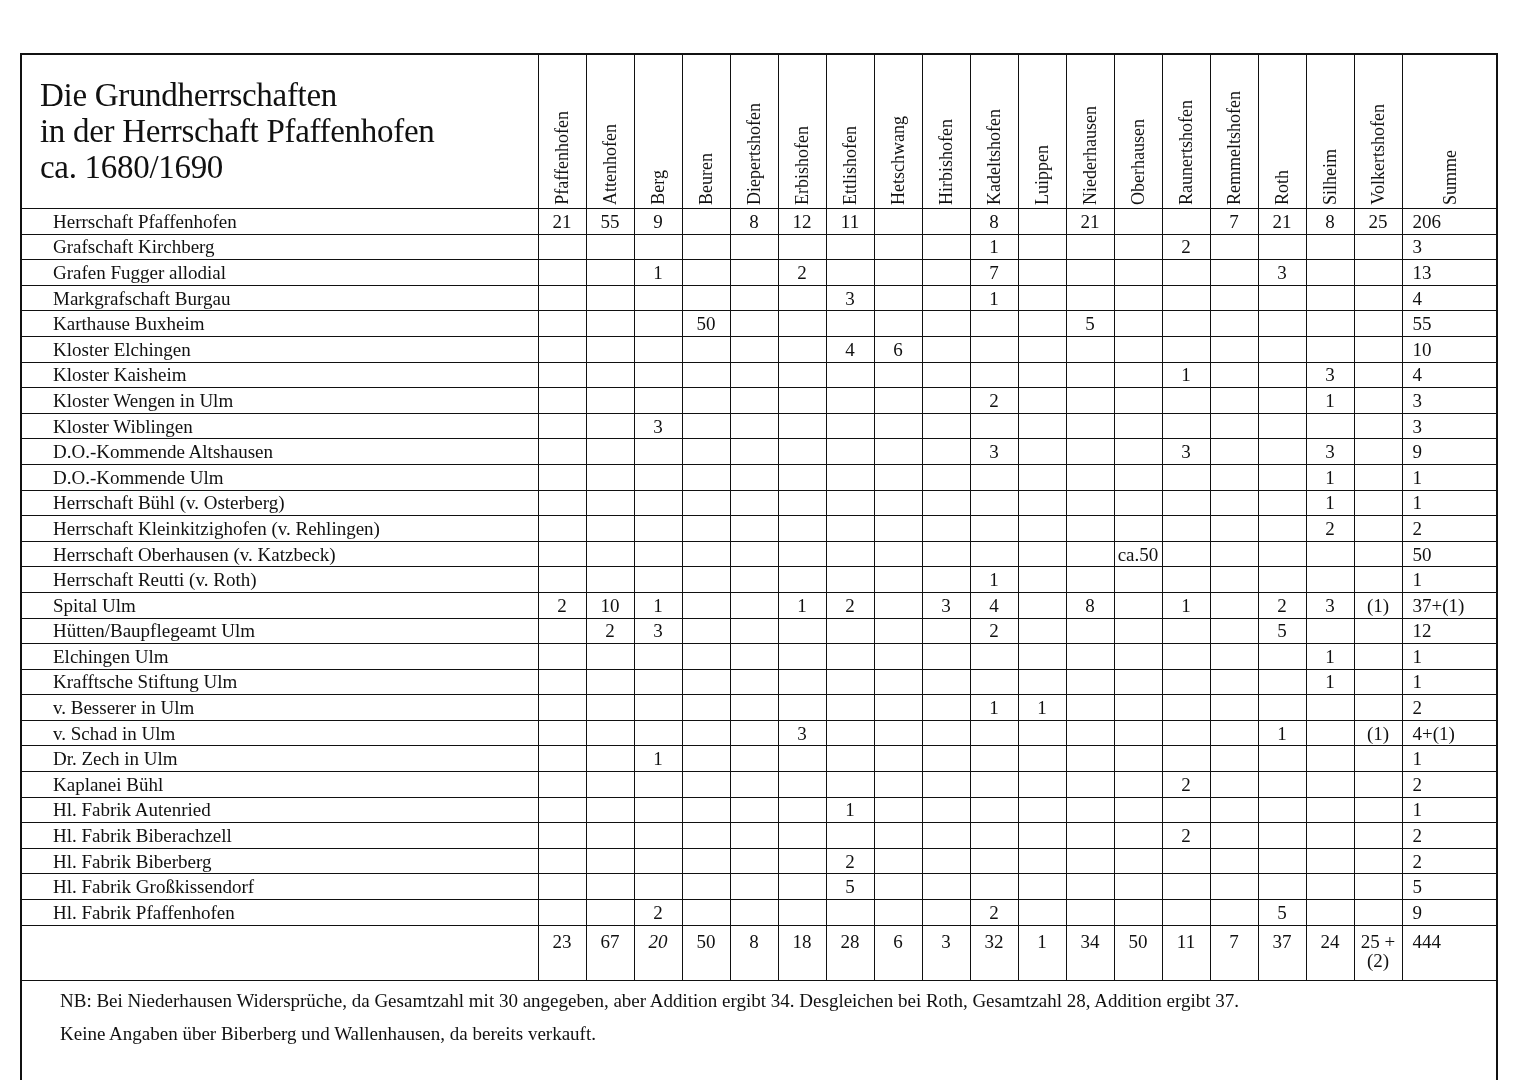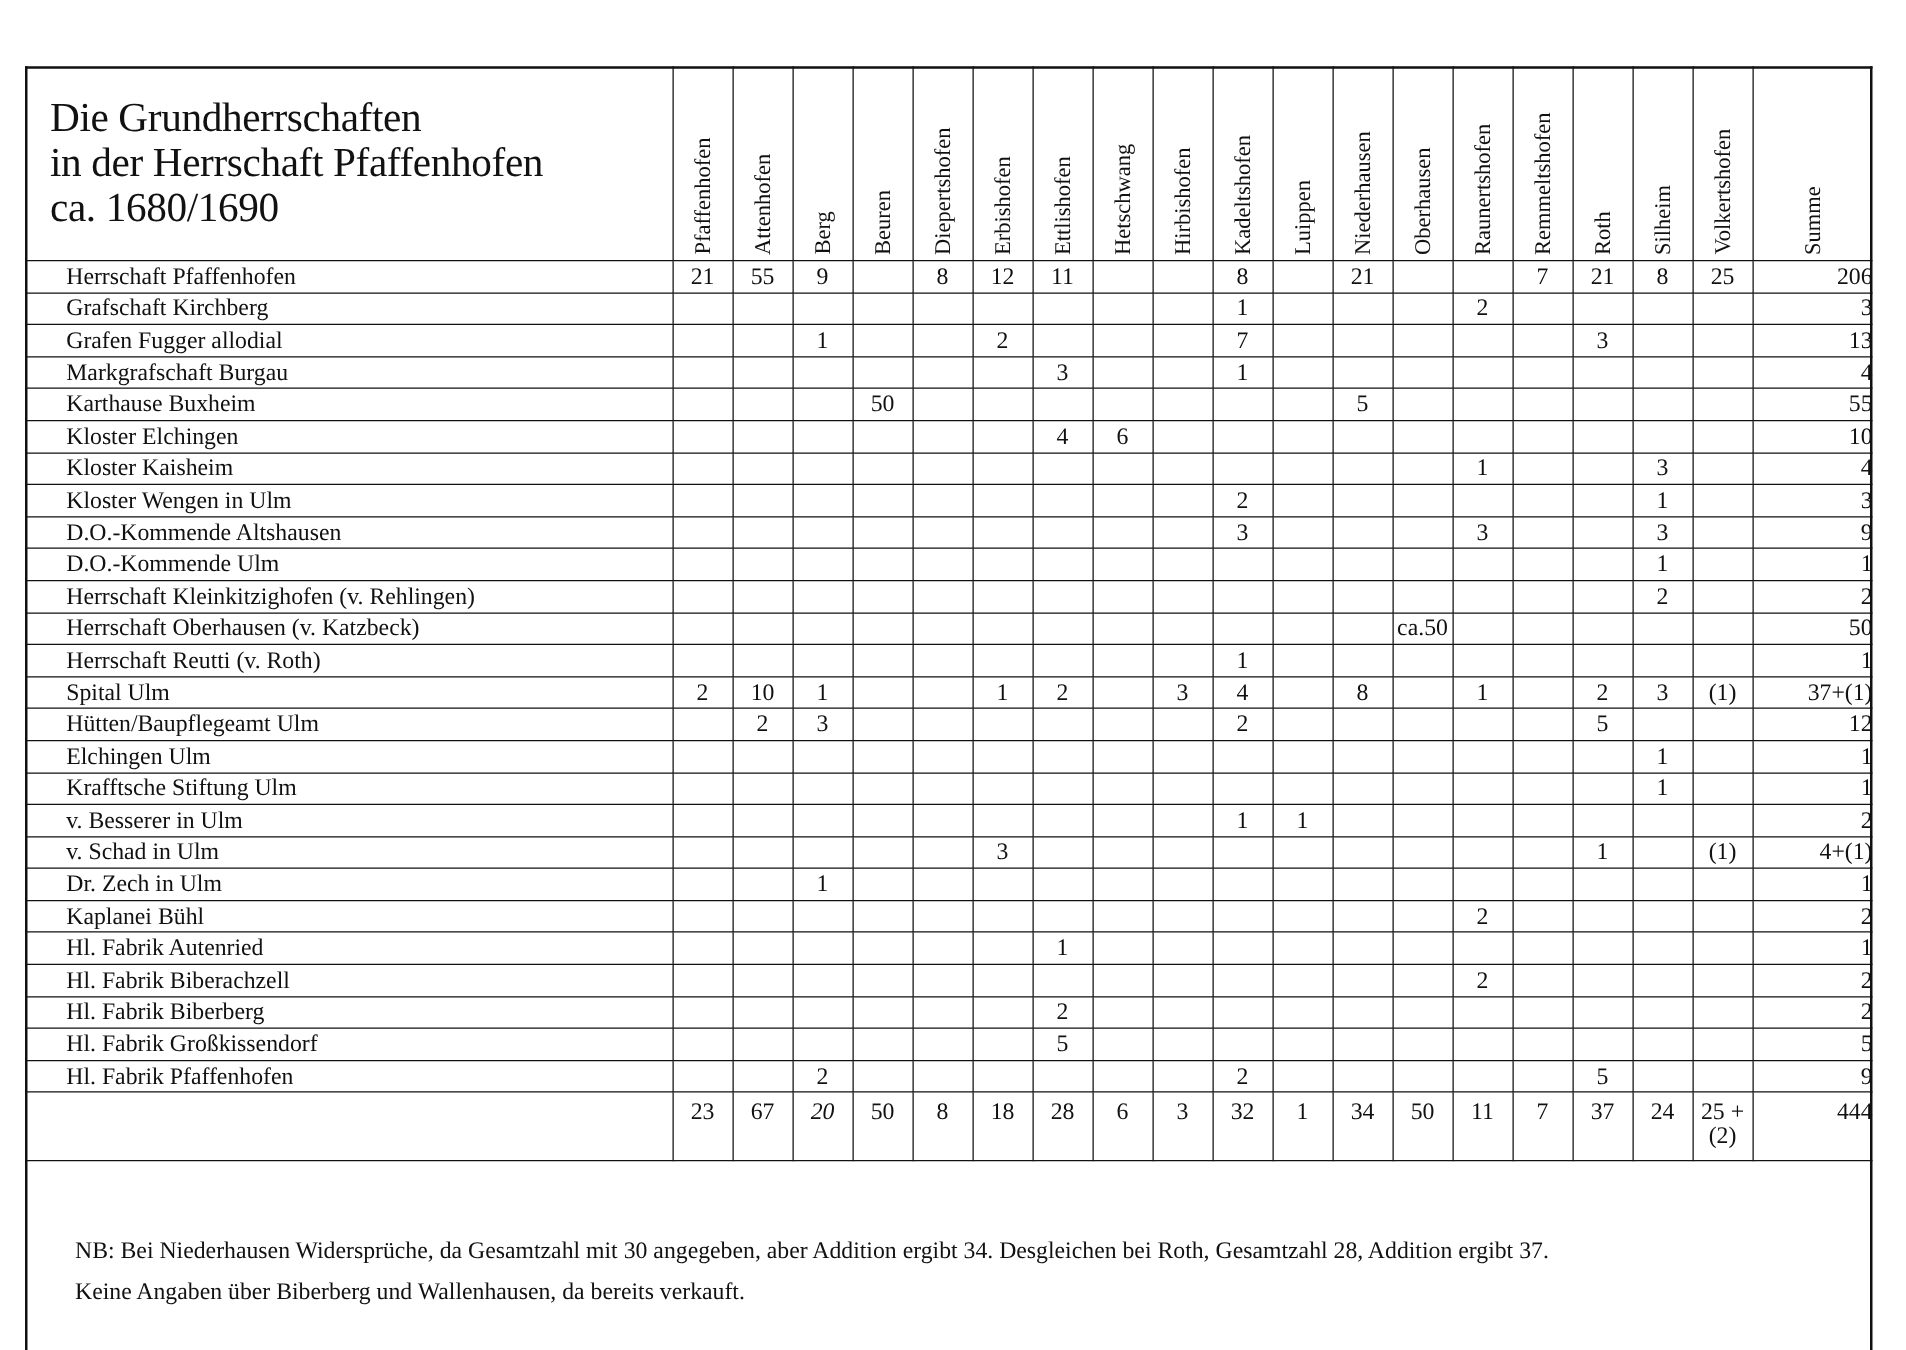--- a/index.html
+++ b/index.html
@@ -33,21 +33,21 @@
   .vhead {
     display: inline-block; writing-mode: vertical-rl; transform: rotate(180deg);
     font-size: 18px; padding-bottom: 8px; text-align: left;
   }
   #grid td.rowlabel {
     text-align: left; padding-left: 33px; border-left: none; font-size: 19px; height: 24.6px;
   }
   #grid tr.datarow td { height: 24.6px; }
   #grid tr.totals td { height: 48px; vertical-align: top; padding-top: 6px; }
   #grid tr.totals td.rowlabel { border-bottom: 1.6px solid #111; }
-  #grid td.sum { text-align: right; padding-left: 0; }
+  #grid td.sum { text-align: left; padding-left: 10px; }
   #grid th.sumhead { border-right: none; }
   #grid td.sum { border-right: none; }
   .notes {
     position: absolute; left: 60px; top: 987px; width: 1420px;
     font-size: 19px; line-height: 27px;
   }
   .notes p { margin: 0; }
   .notes p.gap { margin-top: 6px; }
 </style>
 </head>
@@ -279,20 +279,42 @@
         <td></td>
         <td></td>
         <td></td>
         <td></td>
         <td></td>
         <td>1</td>
         <td></td>
         <td class="sum">3</td>
       </tr>
       <tr class="datarow">
+        <td class="rowlabel">Kloster Wiblingen</td>
+        <td></td>
+        <td></td>
+        <td>3</td>
+        <td></td>
+        <td></td>
+        <td></td>
+        <td></td>
+        <td></td>
+        <td></td>
+        <td></td>
+        <td></td>
+        <td></td>
+        <td></td>
+        <td></td>
+        <td></td>
+        <td></td>
+        <td></td>
+        <td></td>
+        <td class="sum">3</td>
+      </tr>
+      <tr class="datarow">
         <td class="rowlabel">D.O.-Kommende Altshausen</td>
         <td></td>
         <td></td>
         <td></td>
         <td></td>
         <td></td>
         <td></td>
         <td></td>
         <td></td>
         <td></td>
@@ -302,20 +324,42 @@
         <td></td>
         <td>3</td>
         <td></td>
         <td></td>
         <td>3</td>
         <td></td>
         <td class="sum">9</td>
       </tr>
       <tr class="datarow">
         <td class="rowlabel">D.O.-Kommende Ulm</td>
+        <td></td>
+        <td></td>
+        <td></td>
+        <td></td>
+        <td></td>
+        <td></td>
+        <td></td>
+        <td></td>
+        <td></td>
+        <td></td>
+        <td></td>
+        <td></td>
+        <td></td>
+        <td></td>
+        <td></td>
+        <td></td>
+        <td>1</td>
+        <td></td>
+        <td class="sum">1</td>
+      </tr>
+      <tr class="datarow">
+        <td class="rowlabel">Herrschaft Bühl (v. Osterberg)</td>
         <td></td>
         <td></td>
         <td></td>
         <td></td>
         <td></td>
         <td></td>
         <td></td>
         <td></td>
         <td></td>
         <td></td>

